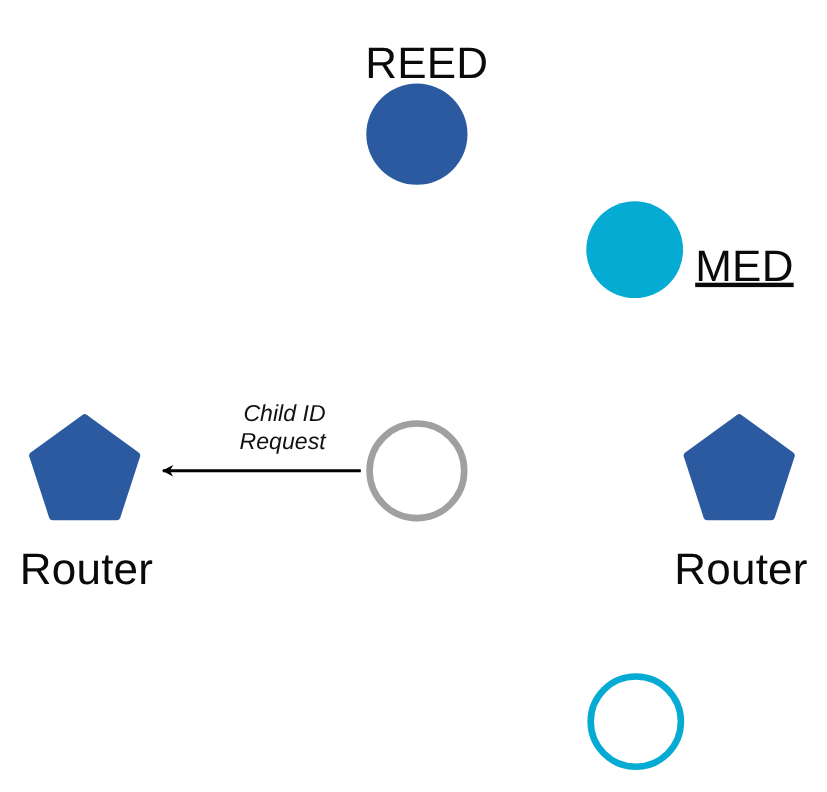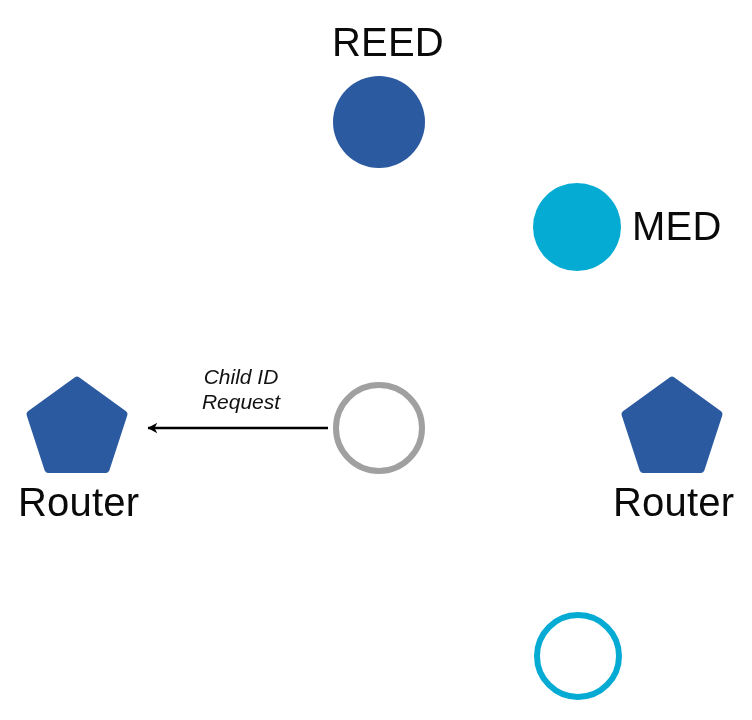--- a/index.html
+++ b/index.html
@@ -22,20 +22,21 @@
     position: absolute;
   }
   .label {
     position: absolute;
     font-family: "Liberation Sans", sans-serif;
     font-size: 40px;
     line-height: 40px;
     color: #0a0a0a;
     white-space: nowrap;
     letter-spacing: 0.2px;
+    margin-top: 16px;
   }
   .edge-label {
     position: absolute;
     font-family: "Liberation Sans", sans-serif;
     font-style: italic;
     font-size: 21px;
     line-height: 25px;
     color: #111111;
     text-align: center;
     white-space: pre;
@@ -62,35 +63,35 @@
     <defs>
       <marker id="arrowhead-black" markerWidth="11" markerHeight="11" refX="9.5" refY="5.5" orient="auto" markerUnits="userSpaceOnUse">
         <path d="M 10,5.5 L 0.2,0.3 L 3.0,5.5 L 0.2,10.7 Z" fill="#000000"></path>
       </marker>
     </defs>
     <g>
       <line x1="328" y1="428" x2="148" y2="428" stroke="#000000" stroke-width="2.6" marker-end="url(#arrowhead-black)"></line>
     </g>
   </svg>
 
-  <div class="edge-label" style="left:186px; top:364px; width:110px;"><span>Child ID</span><br><span>Request</span></div>
+  <div class="edge-label" style="left:186px; top:364px; width:110px;text-align:right;"><span>Child ID</span><br><span>Request</span></div>
 
   <div class="node" style="left:333px; top:76px;">
     <svg class="shape" width="92" height="92" viewBox="0 0 92 92">
       <circle cx="46" cy="46" r="46" fill="#2c5aa0"></circle>
     </svg>
   </div>
   <div class="label" style="left:332px; top:22px;">REED</div>
 
   <div class="node" style="left:533px; top:183px;">
     <svg class="shape" width="88" height="88" viewBox="0 0 88 88">
       <circle cx="44" cy="44" r="44" fill="#06abd3"></circle>
     </svg>
   </div>
-  <div class="label" style="left:632px; top:206px;">MED</div>
+  <div class="label" style="left:632px; top:206px;text-decoration:underline;">MED</div>
 
   <div class="node" style="left:27px; top:377px;">
     <svg class="shape" width="100" height="100" viewBox="0 0 100 100">
       <polygon points="50,3 97,37.2 79,92.5 21,92.5 3,37.2" fill="#2c5aa0" stroke="#2c5aa0" stroke-width="7" stroke-linejoin="round"></polygon>
     </svg>
   </div>
   <div class="label" style="left:18px; top:482px;">Router</div>
 
   <div class="node" style="left:333px; top:382px;">
     <svg class="shape" width="92" height="92" viewBox="0 0 92 92">

